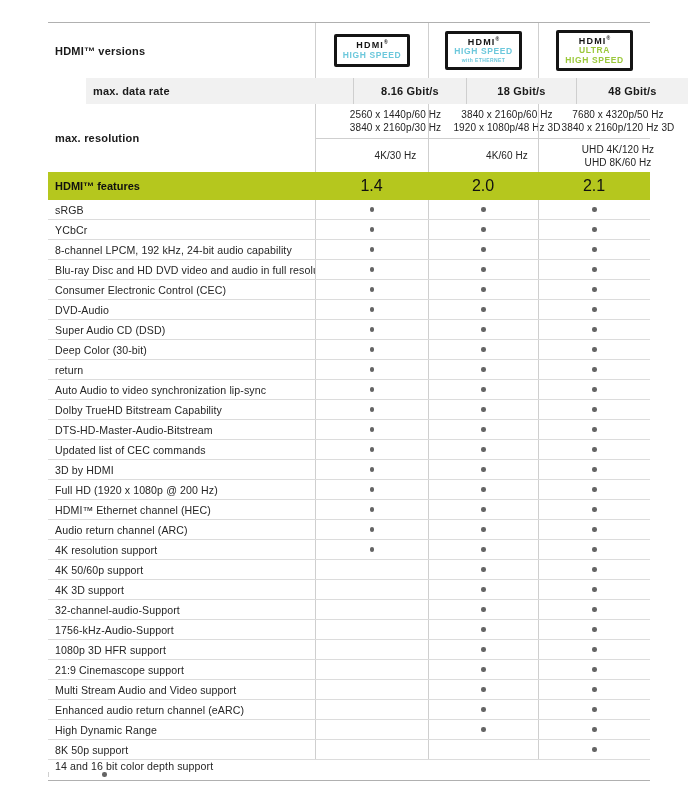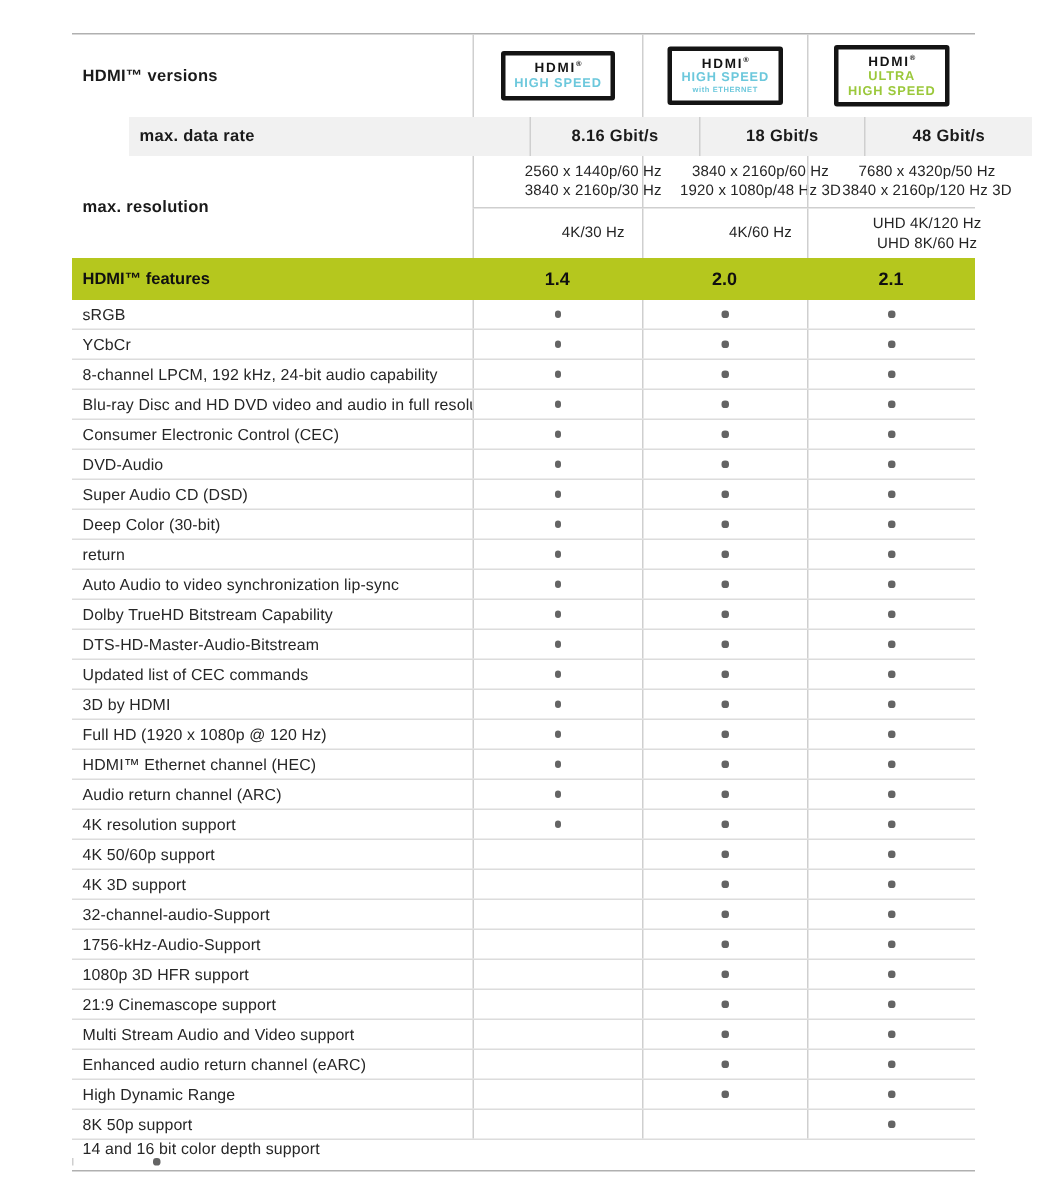--- a/index.html
+++ b/index.html
@@ -36,21 +36,21 @@
   .res-row{height:68px;}
   .res-cols{display:flex;flex-direction:column;width:335px;}
   .res-top{display:flex;height:35px;border-bottom:1px solid #cfcfcf;}
   .res-bottom{display:flex;height:33px;}
   .res-line{font-size:10px;line-height:13px;color:#242424;letter-spacing:.1px;white-space:nowrap;}
   .res-cell{flex-direction:column;padding-left:47px;}
 
   
   .feat-header{height:28px;background:#b5c71e;}
   .feat-header .label-cell{font-size:11px;font-weight:700;color:#101010;}
-  .feat-header .cell{font-size:12px;font-weight:700;color:#101010;border-left:none;}
+  .feat-header .cell{font-size:16px;font-weight:400;color:#101010;border-left:none;}
 
   
   .feature-row{height:20px;border-bottom:1px solid #dcdcdc;}
   .feature-row:last-child{border-bottom:none;flex-direction:column;}
   .feature-label{font-size:10.6px;color:#262626;letter-spacing:.1px;white-space:nowrap;overflow:hidden;}
   .dot{width:4.5px;height:4.5px;border-radius:50%;background:#646464;display:inline-block;}
 </style>
 </head>
 <body>
 
@@ -289,21 +289,21 @@
           <span class="dot"></span>
         </div>
         <div class="cell c2">
           <span class="dot"></span>
         </div>
         <div class="cell c3">
           <span class="dot"></span>
         </div>
       </div>
       <div class="row feature-row">
-        <div class="label-cell feature-label">Full HD (1920 x 1080p @ 120 Hz)</div>
+        <div class="label-cell feature-label">Full HD (1920 x 1080p @ 200 Hz)</div>
         <div class="cell c1">
           <span class="dot"></span>
         </div>
         <div class="cell c2">
           <span class="dot"></span>
         </div>
         <div class="cell c3">
           <span class="dot"></span>
         </div>
       </div>

